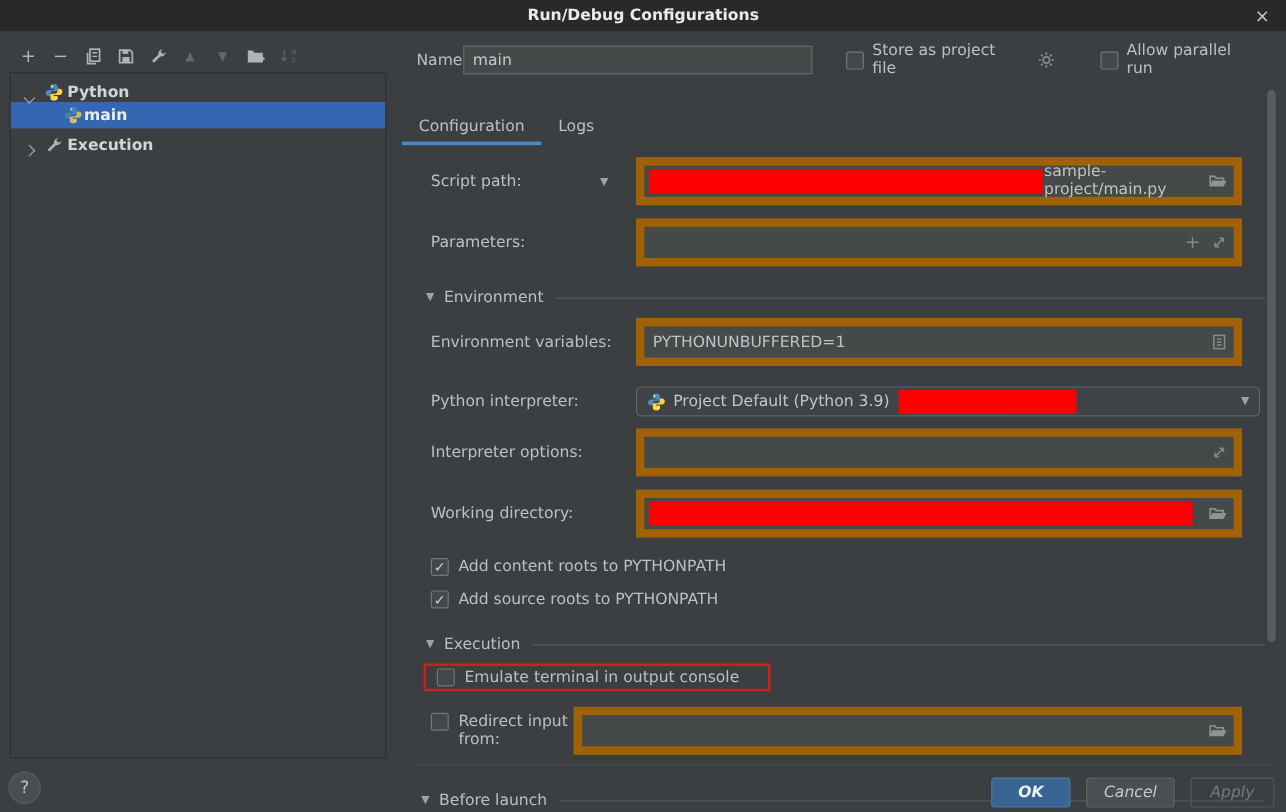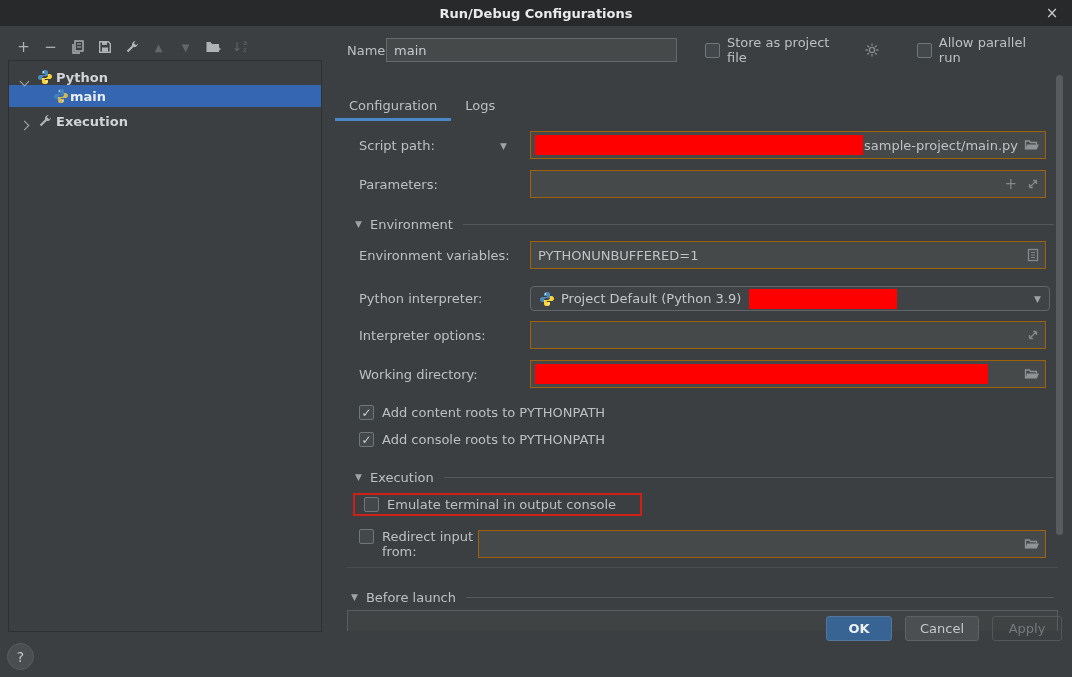--- a/index.html
+++ b/index.html
@@ -90,23 +90,23 @@
   .tab.active { border-bottom: 3px solid #4a88c7; padding-bottom: 5px; }
 
   
   .form { position: absolute; left: 347px; top: 122px; width: 711px; }
   .row { display: flex; align-items: center; }
   .label-col { width: 183px; padding-left: 12px; position: relative; flex: none; }
   .label-col .drop-arrow {
     position: absolute; left: 153px; top: 3px; font-size: 9px; color: #9fa3a6; cursor: pointer;
   }
   .field {
-    flex: 1; height: 28px; background: #45494a; border: 1px solid #a16207;
+    flex: 1; height: 40px; background: #45494a; border: 7px solid #a16207;
     display: flex; align-items: center; position: relative;
-    margin-right: 12px; padding: 0 4px; color: #bfc3c6;
+    margin-right: 23px; padding: 0 4px; color: #bfc3c6;
   }
   .field .ficon { margin-left: auto; flex: none; cursor: pointer; display: flex; align-items: center; }
   .redact { background: #ff0000; height: 20px; flex: none; }
   .combo {
     flex: 1; height: 25px; background: #3f4345; border: 1px solid #60666a; border-radius: 4px;
     display: flex; align-items: center; margin-right: 8px; padding: 0 8px; gap: 6px;
     color: #c3c7ca; cursor: pointer;
   }
   .combo .drop { margin-left: auto; font-size: 9px; color: #9fa3a6; }
 
@@ -127,21 +127,21 @@
   }
 
   
   .help-btn {
     position: absolute; left: 7px; top: 643px; width: 27px; height: 27px; border-radius: 50%;
     background: #4a4e50; border: 1px solid #595d5f;
     display: flex; align-items: center; justify-content: center;
     color: #c3c6c8; font-size: 14px; cursor: pointer;
   }
   .footer-buttons {
-    position: absolute; top: 616px; right: 10px; display: flex; gap: 13px;
+    position: absolute; top: 648px; right: 10px; display: flex; gap: 13px; font-style: italic;
   }
   .btn {
     height: 25px; display: flex; align-items: center; justify-content: center;
     border-radius: 3px; font-size: 13px; cursor: pointer;
   }
   .btn-ok { width: 66px; background: #376492; border: 1px solid #53779c; color: #ecf0f3; font-weight: bold; }
   .btn-cancel { width: 74px; background: #4b4f52; border: 1px solid #5e6264; color: #c6c9cb; }
   .btn-apply { width: 70px; background: transparent; border: 1px solid #54585a; color: #75797b; }
 
   .scrollbar {
@@ -383,21 +383,21 @@
     </div>
   </div>
 
   
   <div class="cb-row" style="margin-top:17px">
     <span class="cb">✓</span>
     <span>Add content roots to PYTHONPATH</span>
   </div>
   <div class="cb-row" style="margin-top:12px">
     <span class="cb">✓</span>
-    <span>Add console roots to PYTHONPATH</span>
+    <span>Add source roots to PYTHONPATH</span>
   </div>
 
   
   <div class="section-hdr" style="margin-top:21px">
     <span class="arrow">▼</span>
     <span>Execution</span>
     <span class="line"></span>
   </div>
 
   

